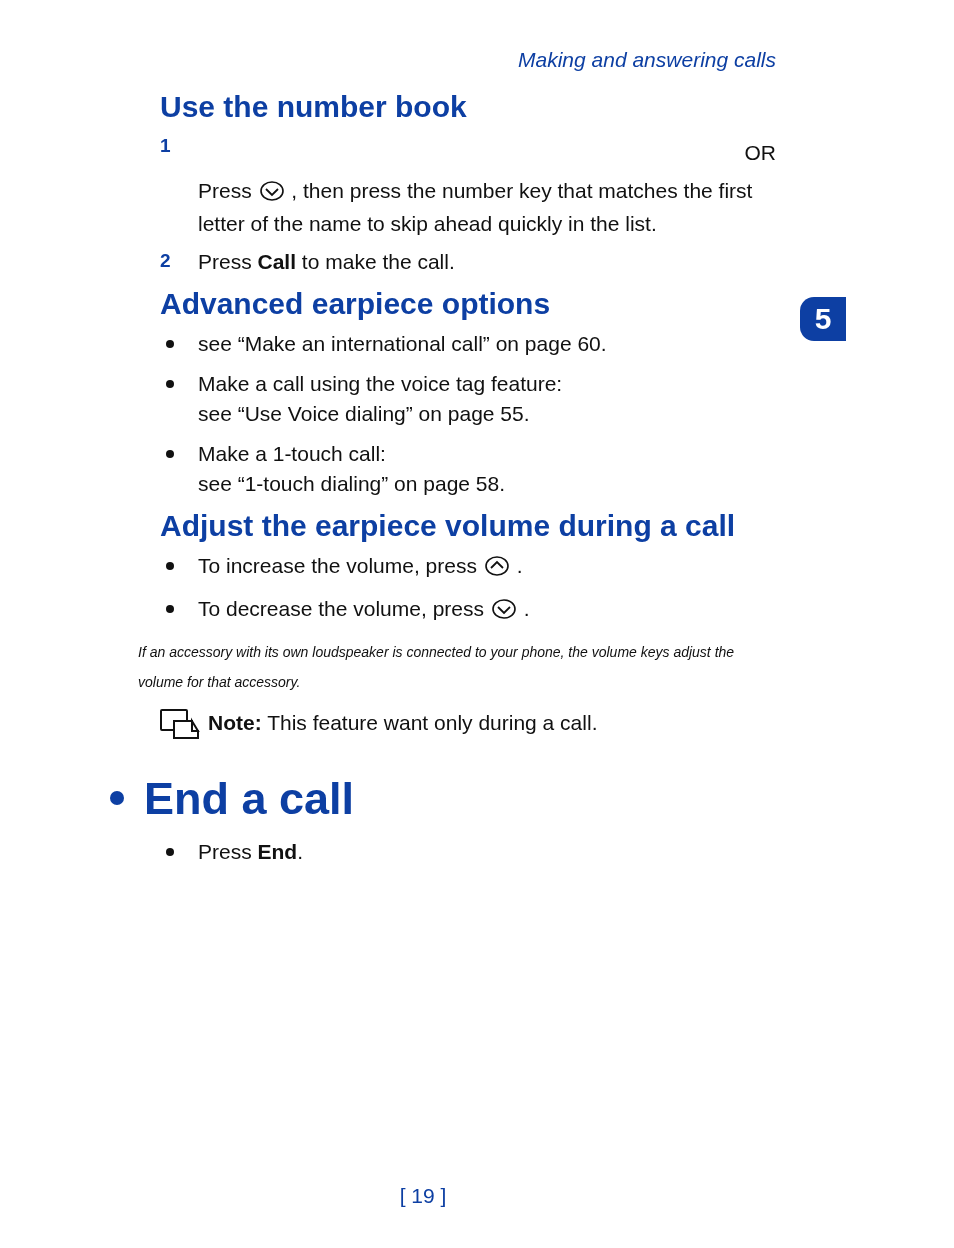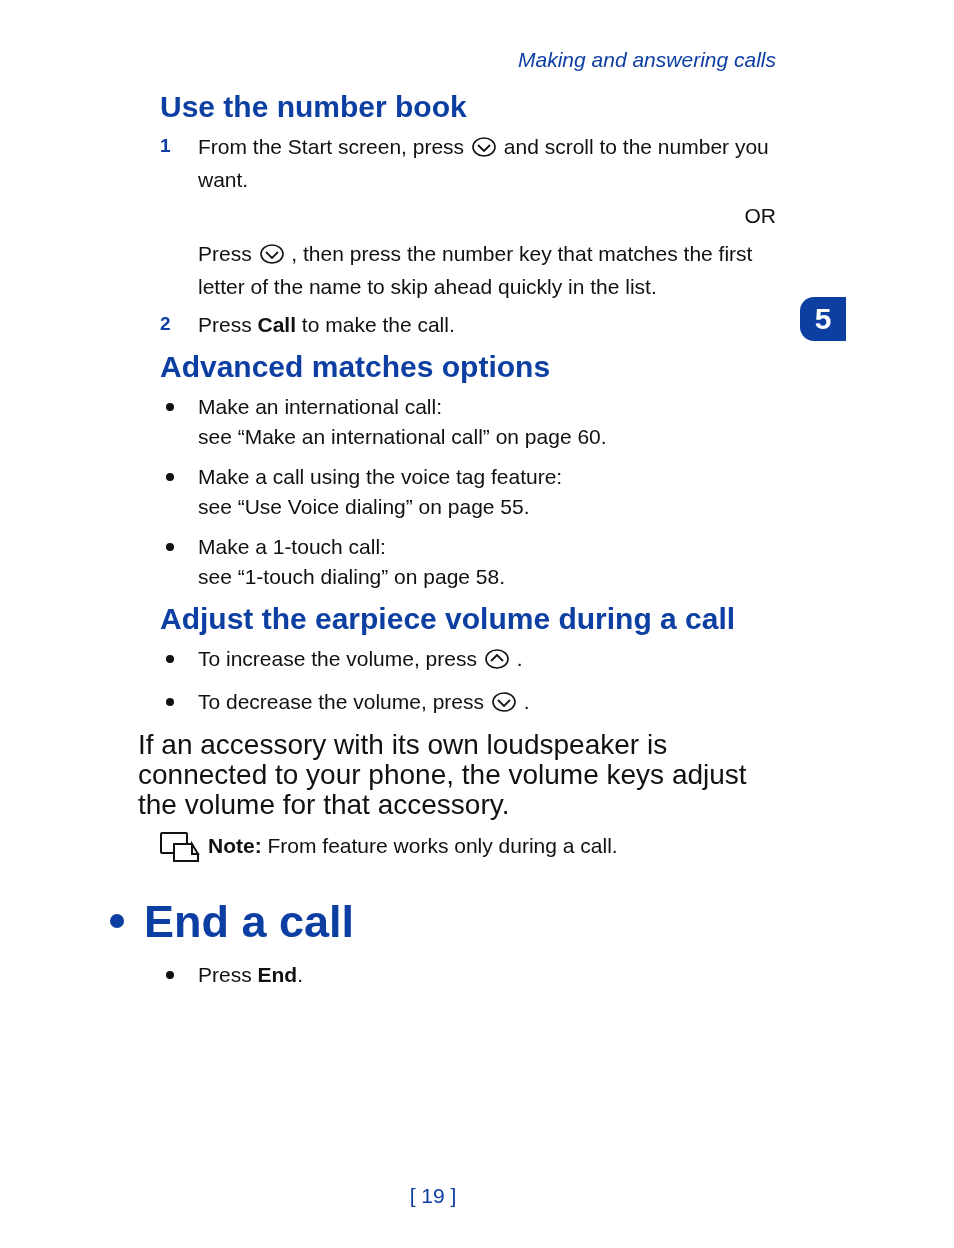--- a/index.html
+++ b/index.html
@@ -90,23 +90,24 @@
     position: absolute;
     left: 6px;
     top: 11px;
     width: 8px;
     height: 8px;
     background: #111;
     border-radius: 50%;
   }
   .bulleted .body { flex: 1; }
   .para {
-    font-size: 28px;
+    font-size: 14px;
     line-height: 30px;
     margin: 8px 0 12px 0;
+    font-style: italic;
   }
   .note-row {
     display: flex;
     align-items: flex-start;
     margin: 8px 0 18px 0;
   }
   .note-row .nicon {
     width: 48px;
     flex: 0 0 48px;
     position: relative;
@@ -114,21 +115,21 @@
   }
   .note-row .nbody {
     font-size: 21px;
     line-height: 28px;
     flex: 1;
   }
   .note-row .nbody b { font-weight: 700; }
   .folio {
     position: absolute;
     bottom: 40px;
-    left: 10px;
+    left: 0;
     width: 100%;
     text-align: center;
     color: #0d3fa3;
     font-size: 21px;
     font-weight: 500;
   }
   .chapter-tab {
     position: absolute;
     right: 0;
     top: 297px;
@@ -175,55 +176,45 @@
 <div class="page">
 
   <div class="running-head">Making and answering calls</div>
 
   <h2 class="section">Use the number book</h2>
 
   <div class="numbered">
     <div class="row">
       <div class="num">1</div>
       <div class="body">
-        <div>
-          <span>From the Start screen, press </span>
-          <span class="key-icon">
-            <svg width="24" height="20">
-                <use href="#scroll-key-down"></use>
-              </svg>
-          </span>
-          <span> and scroll to the number you want.</span>
-        </div>
         <div class="or">OR</div>
         <div>
           <span>Press </span>
           <span class="key-icon">
             <svg width="24" height="20">
                 <use href="#scroll-key-down"></use>
               </svg>
           </span>
           <span> , then press the number key that matches the first letter of the name to skip ahead quickly in the list.</span>
         </div>
       </div>
     </div>
     <div class="row">
       <div class="num">2</div>
       <div class="body">
         <span>Press </span><b>Call</b><span> to make the call.</span>
       </div>
     </div>
   </div>
 
-  <h2 class="section">Advanced matches options</h2>
+  <h2 class="section">Advanced earpiece options</h2>
   <div class="bulleted">
     <div class="row">
       <div class="dot"></div>
       <div class="body">
-        <div>Make an international call:</div>
         <div>see “Make an international call” on page 60.</div>
       </div>
     </div>
     <div class="row">
       <div class="dot"></div>
       <div class="body">
         <div>Make a call using the voice tag feature:</div>
         <div>see “Use Voice dialing” on page 55.</div>
       </div>
     </div>
@@ -265,21 +256,21 @@
   </div>
   <div class="para" style="margin-left:-22px">If an accessory with its own loudspeaker is connected to your phone, the volume keys adjust the volume for that accessory.</div>
 
   <div class="note-row">
     <div class="nicon">
       <svg width="40" height="32">
           <use href="#note-icon"></use>
         </svg>
     </div>
     <div class="nbody">
-      <b>Note:</b><span> From feature works only during a call.</span>
+      <b>Note:</b><span> This feature want only during a call.</span>
     </div>
   </div>
 
   <h1 class="major">
     <span class="leading-bullet"></span><span>End a call</span>
   </h1>
   <div class="bulleted">
     <div class="row">
       <div class="dot"></div>
       <div class="body">

